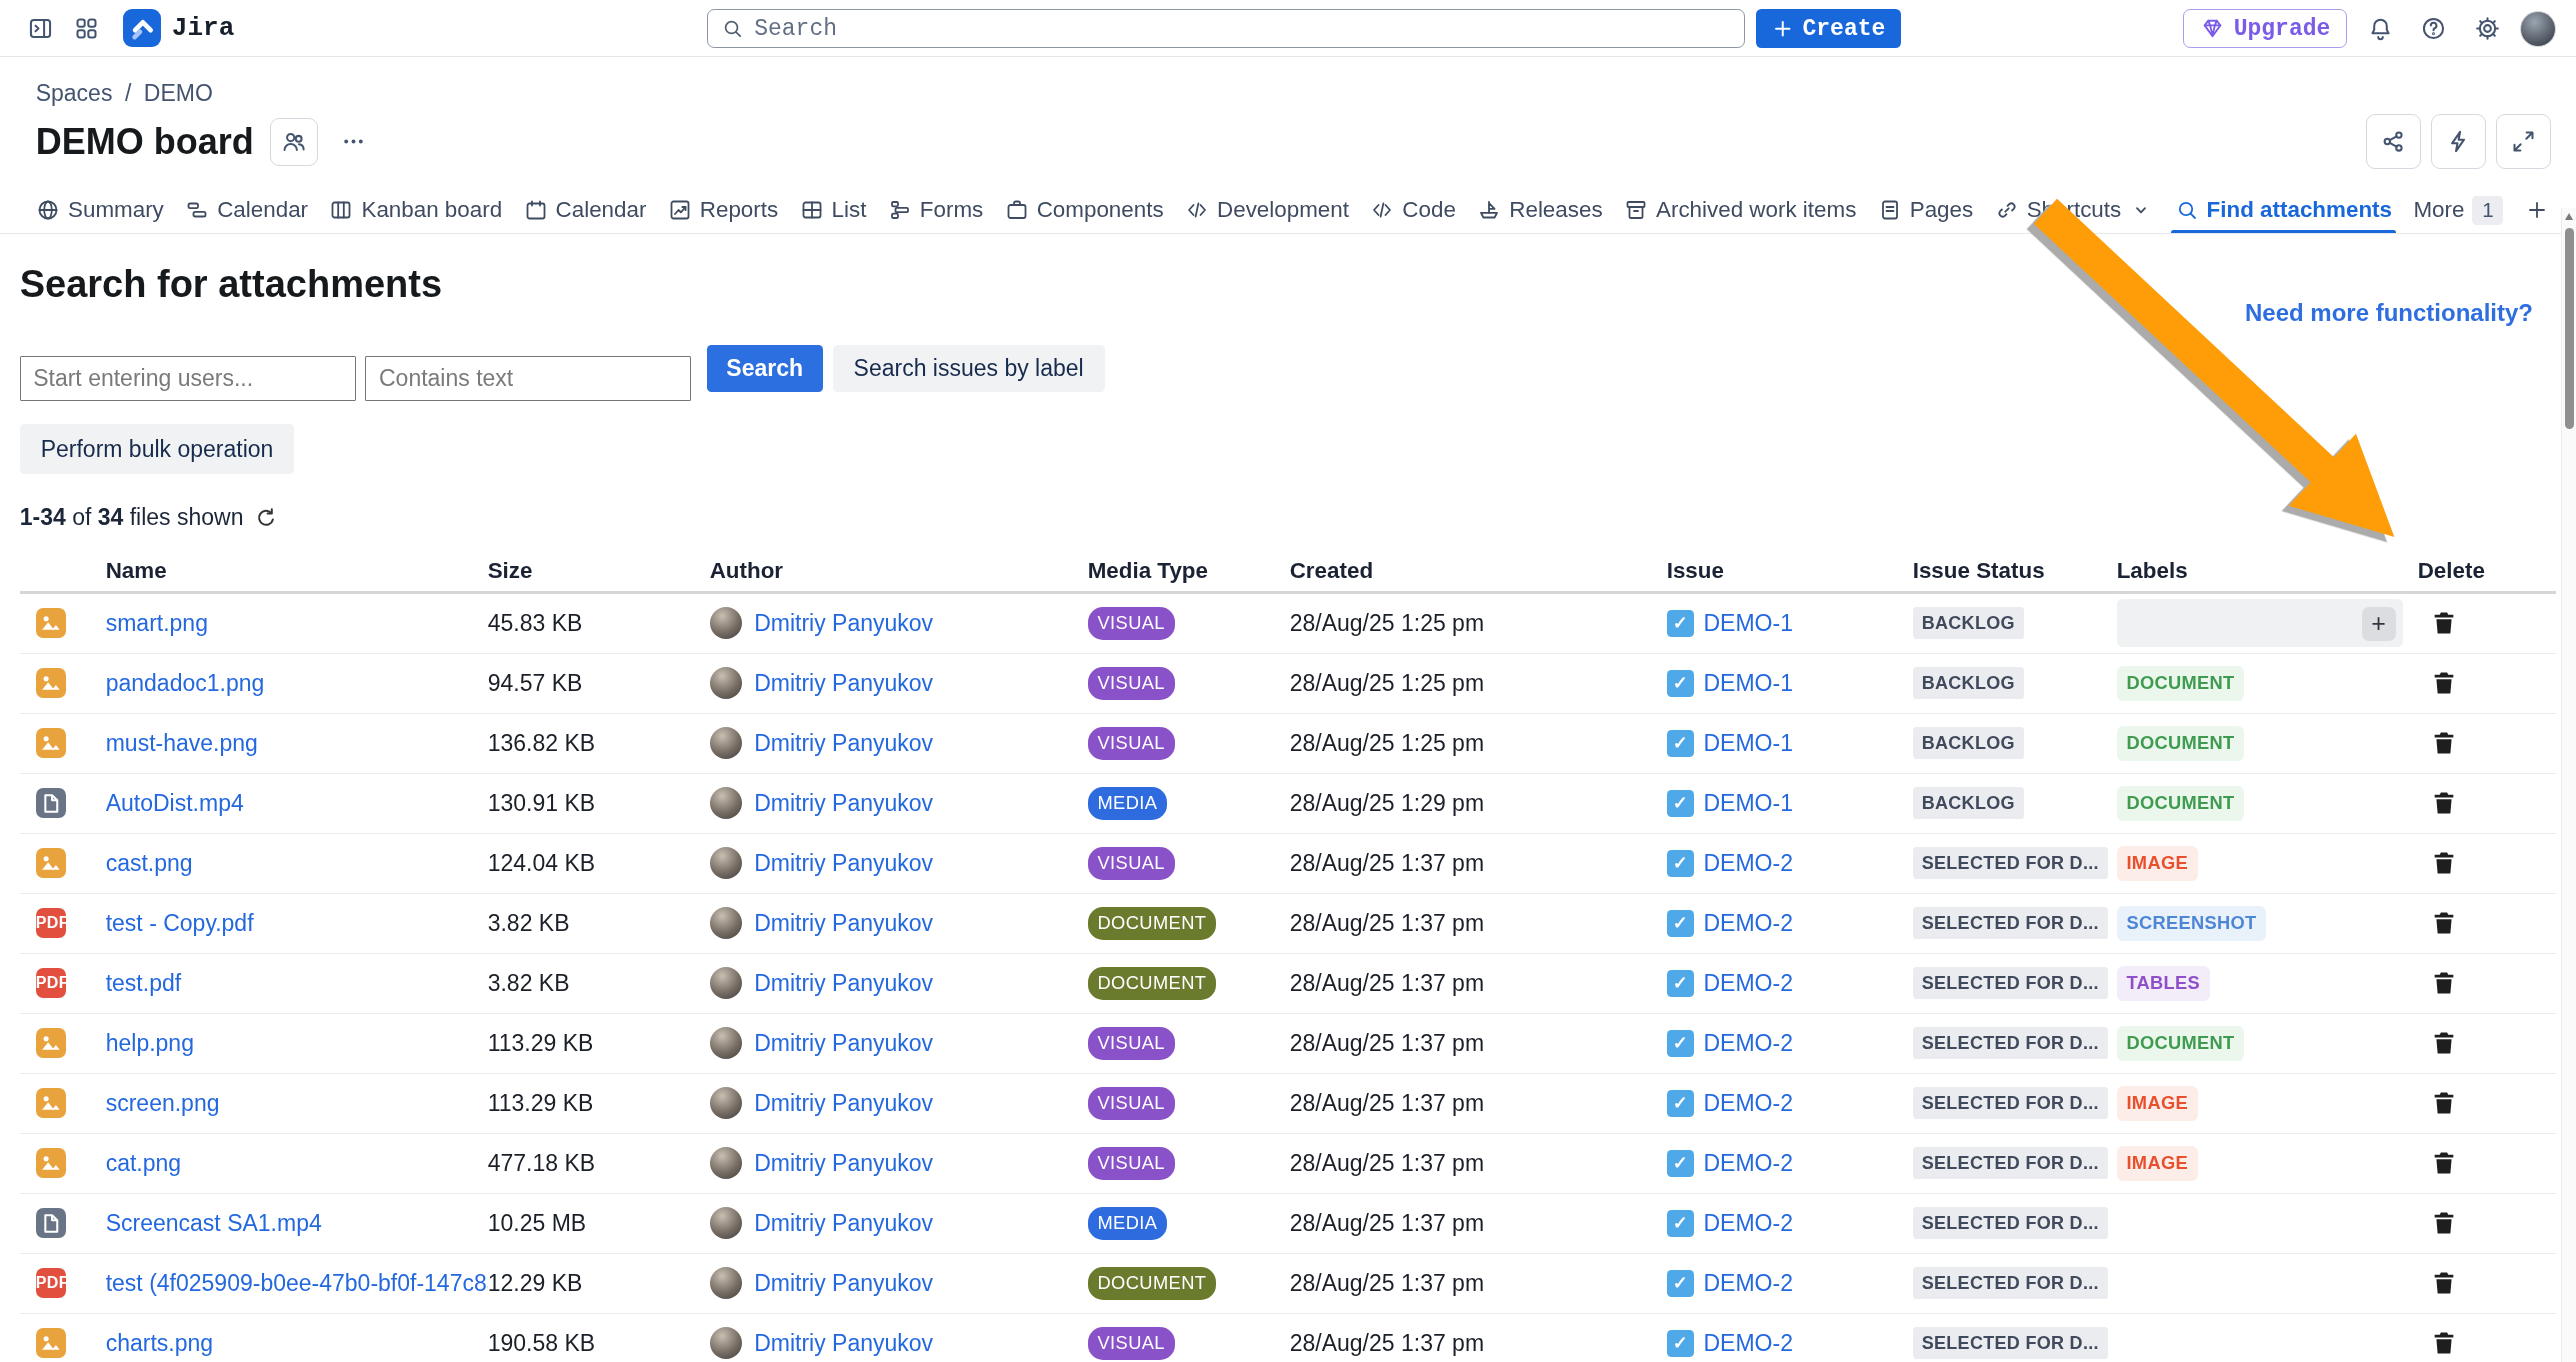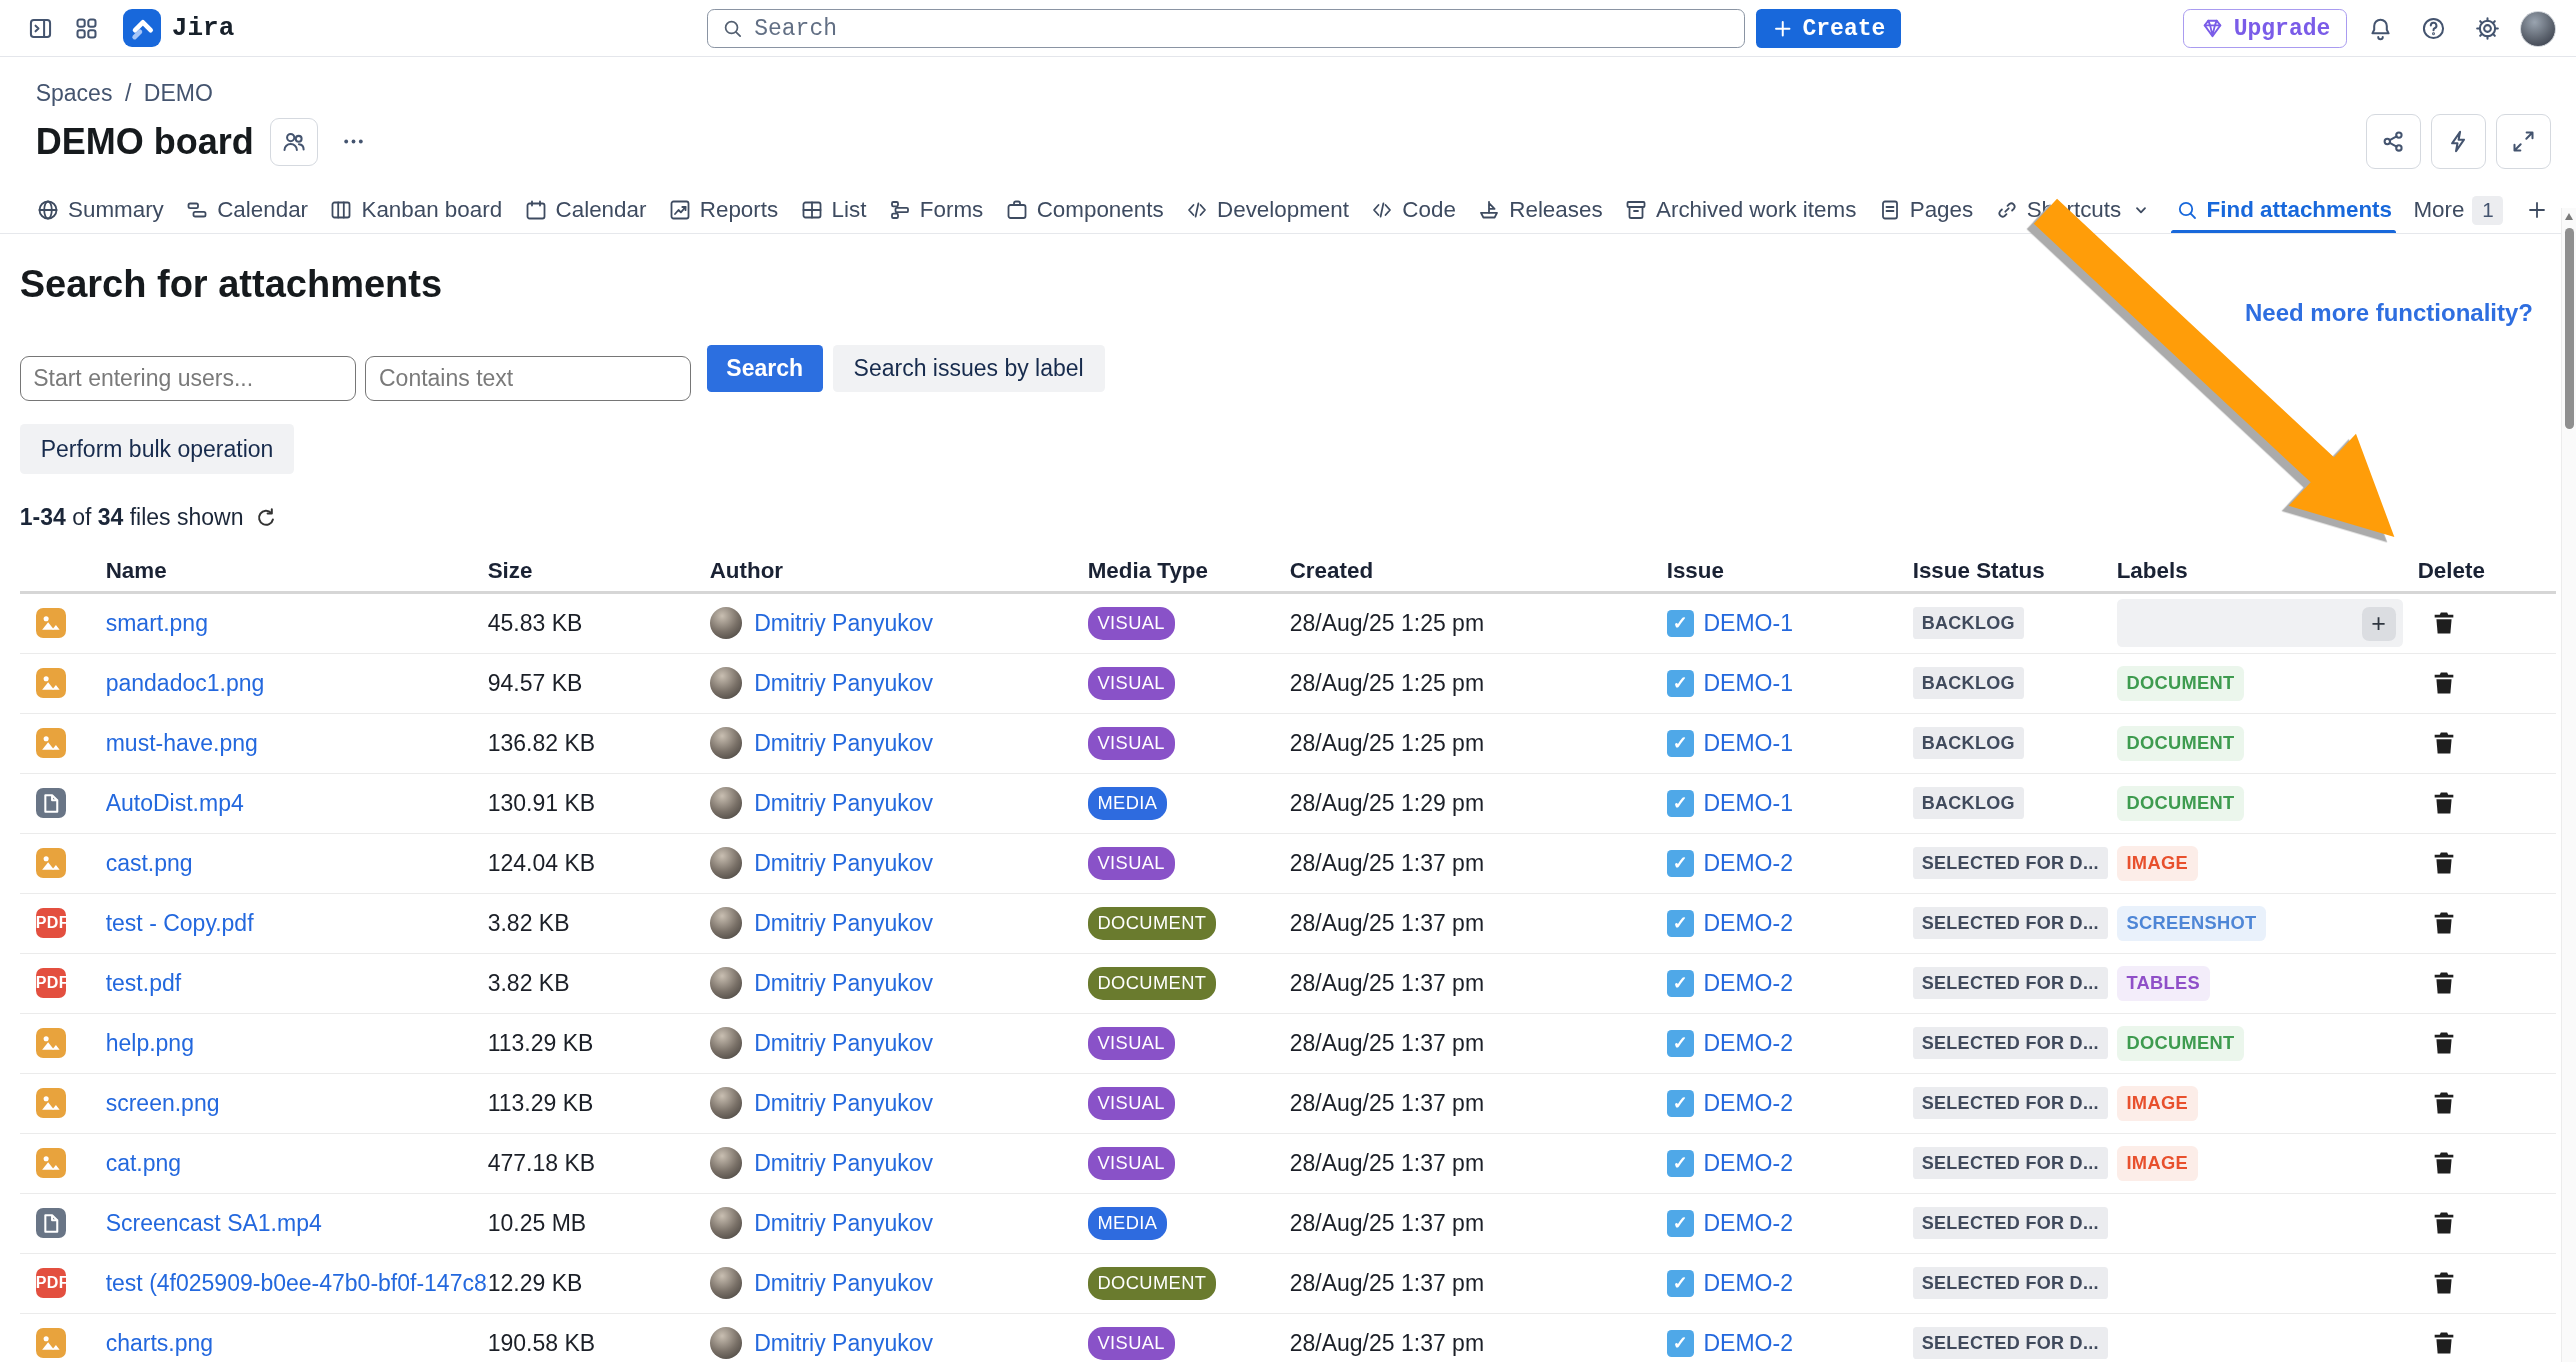--- a/index.html
+++ b/index.html
@@ -46,21 +46,21 @@
   .tab .ticon svg { width:24px; height:24px; display:block; }
   .tab.active { color:#1868DB; font-weight:600; }
   .tab.active::after { content:""; position:absolute; left:-3.6px; right:-3.6px; bottom:-1.8px; height:5.4px; background:#1868DB; border-radius:2.7px; }
   .badge1 { background:#ECEDF0; border-radius:4.5px; padding:2.7px 9.8px; font-size:20.6px; color:#44546F; }
 
   
   .content { position:relative; padding:0 19.7px; }
   .h1 { font-size:38px; font-weight:700; color:#161A1D; margin-top:29px; }
   .morelink { position:absolute; top:36px; right:43px; font-size:24px; font-weight:600; color:#2E6EE0; text-decoration:none; cursor:pointer; }
   .filters { display:flex; gap:9.8px; margin-top:30px; align-items:center; }
-  .filters input { height:45px; border:1.8px solid #767676; border-radius:9px; font-size:23px; font-family:inherit; padding:0 12.5px; color:#172B4D; outline:none;margin-top:20px; }
+  .filters input { height:45px; border:1.8px solid #767676; border-radius:1px; font-size:23px; font-family:inherit; padding:0 12.5px; color:#172B4D; outline:none;margin-top:20px; }
   .filters input::placeholder { color:#7A7A7A; }
   .inp-users { width:336px; }
   .inp-text { width:326px; }
   .btn-search { height:47px; padding:0 19.7px; margin-left:5.4px; background:#2C6FE0; color:#fff; border:none; border-radius:4.5px; font-size:23px; font-weight:700; font-family:inherit; cursor:pointer; }
   .btn-gray { height:47px; padding:0 21px; background:#F1F2F4; color:#172B4D; border:none; border-radius:4.5px; font-size:23px; font-family:inherit; cursor:pointer; }
   .bulkbtn { margin-top:23px; height:50px; }
   .countline { margin-top:30px; font-size:23px; color:#1B2638; display:flex; align-items:center; gap:10.7px; }
   .countline b { font-weight:700; }
   .refresh-btn { border:none; background:transparent; color:#333; display:grid; place-items:center; cursor:pointer; }
   .refresh-btn svg { width:24px; height:24px; }

